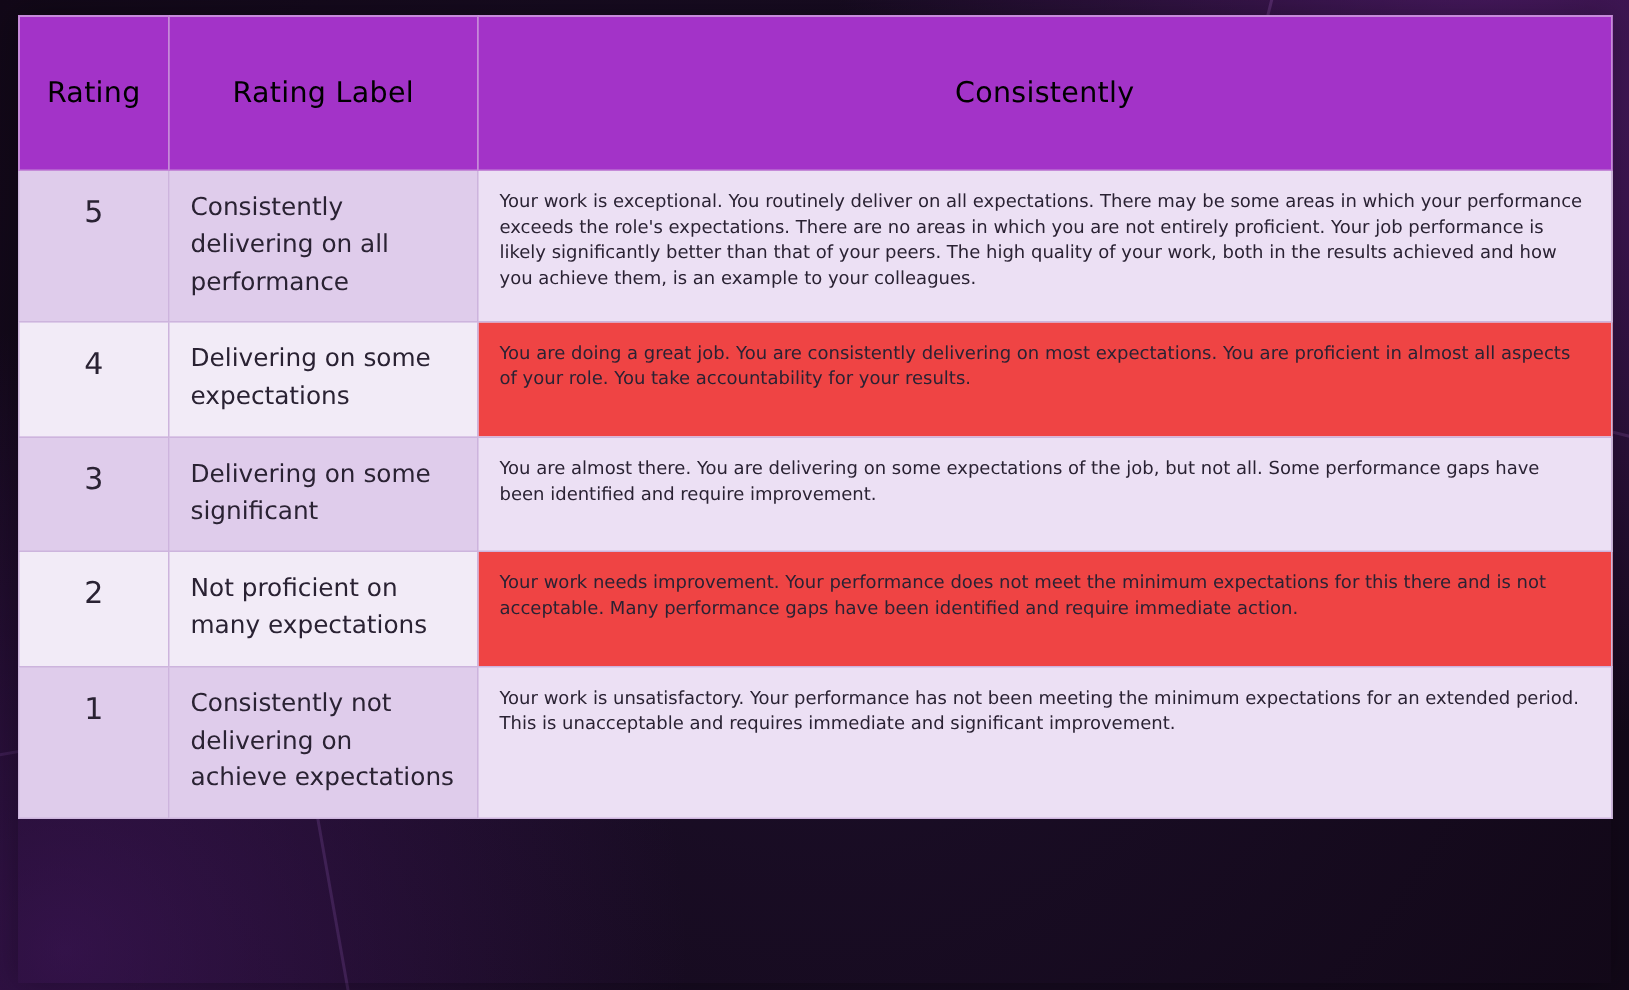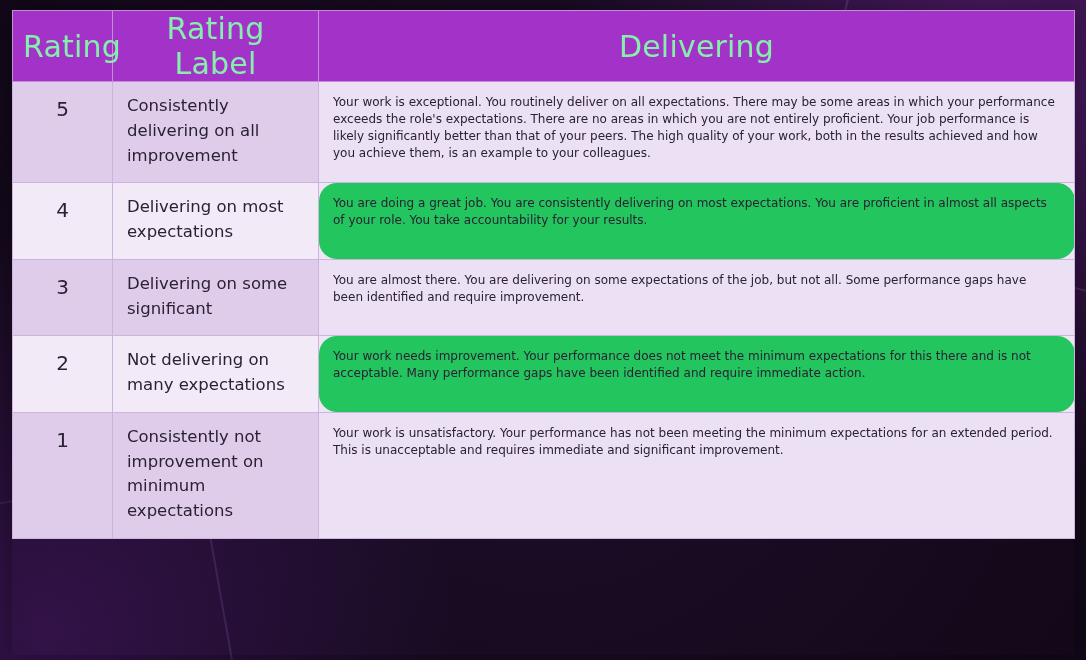--- a/index.html
+++ b/index.html
@@ -61,26 +61,26 @@
     table-layout: fixed;
     background: #efe6f5;
   }
 
   table.rating-table col.c-rating  { width: 100px; }
   table.rating-table col.c-label   { width: 206px; }
   table.rating-table col.c-desc    { width: 756px; }
 
   thead th {
     background: #a333c8;
-    color: #86efac;
+    color: #000000;
     font-weight: 400;
-    font-size: 30px;
+    font-size: 19px;
     letter-spacing: 0.2px;
     height: 70px;
-    padding: 0 10px;
+    padding: 16px 10px;
     border: 1px solid #c58ad8;
     text-align: center;
     vertical-align: middle;
   }
 
   tbody td {
     border: 1px solid #cdb4dd;
     vertical-align: top;
     padding: 12px 14px 14px 14px;
     color: #2a2233;
@@ -98,21 +98,21 @@
   tbody td.label-cell {
     font-size: 16.5px;
     line-height: 1.5;
   }
 
   tbody tr.row-dark td   { background: #dfcceb; }
   tbody tr.row-light td  { background: #f2ebf7; }
 
   tbody td.desc-cell { background-image: none; }
   tbody tr.row-dark td.desc-cell  { background: #ece0f4; }
-  tbody tr.row-light td.desc-cell { background: #22c55e; border-radius: 18px; }
+  tbody tr.row-light td.desc-cell { background: #ef4444; }
   tbody tr.row-dark td.rating-cell,
   tbody tr.row-dark td.label-cell { background: #dfcceb; }
   tbody tr.row-light td.rating-cell,
   tbody tr.row-light td.label-cell { background: #f2ebf7; }
 </style>
 </head>
 <body>
 
 <div class="backdrop"></div>
 
@@ -120,44 +120,44 @@
   <table class="rating-table">
     <colgroup>
       <col class="c-rating">
       <col class="c-label">
       <col class="c-desc">
     </colgroup>
     <thead>
       <tr>
         <th>Rating</th>
         <th>Rating Label</th>
-        <th>Delivering</th>
+        <th>Consistently</th>
       </tr>
     </thead>
     <tbody>
       <tr class="row-dark">
         <td class="rating-cell">5</td>
-        <td class="label-cell">Consistently delivering on all improvement</td>
+        <td class="label-cell">Consistently delivering on all performance</td>
         <td class="desc-cell">Your work is exceptional. You routinely deliver on all expectations. There may be some areas in which your performance exceeds the role's expectations. There are no areas in which you are not entirely proficient. Your job performance is likely significantly better than that of your peers. The high quality of your work, both in the results achieved and how you achieve them, is an example to your colleagues.</td>
       </tr>
       <tr class="row-light">
         <td class="rating-cell">4</td>
-        <td class="label-cell">Delivering on most expectations</td>
+        <td class="label-cell">Delivering on some expectations</td>
         <td class="desc-cell">You are doing a great job.  You are consistently delivering on most expectations.  You are proficient in almost all aspects of your role.  You take accountability for your results.</td>
       </tr>
       <tr class="row-dark">
         <td class="rating-cell">3</td>
         <td class="label-cell">Delivering on some significant</td>
         <td class="desc-cell">You are almost there. You are delivering on some expectations of the job, but not all. Some performance gaps have been identified and require improvement.</td>
       </tr>
       <tr class="row-light">
         <td class="rating-cell">2</td>
-        <td class="label-cell">Not delivering on many expectations</td>
+        <td class="label-cell">Not proficient on many expectations</td>
         <td class="desc-cell">Your work needs improvement.  Your performance does not meet the minimum expectations for this there and is not acceptable. Many performance gaps have been identified and require immediate action.</td>
       </tr>
       <tr class="row-dark">
         <td class="rating-cell">1</td>
-        <td class="label-cell">Consistently not improvement on minimum expectations</td>
+        <td class="label-cell">Consistently not delivering on achieve expectations</td>
         <td class="desc-cell">Your work is unsatisfactory.  Your performance has not been meeting the minimum expectations for an extended period.  This is unacceptable and requires immediate and significant improvement.</td>
       </tr>
     </tbody>
   </table>
 </div>
 
 </body></html>

